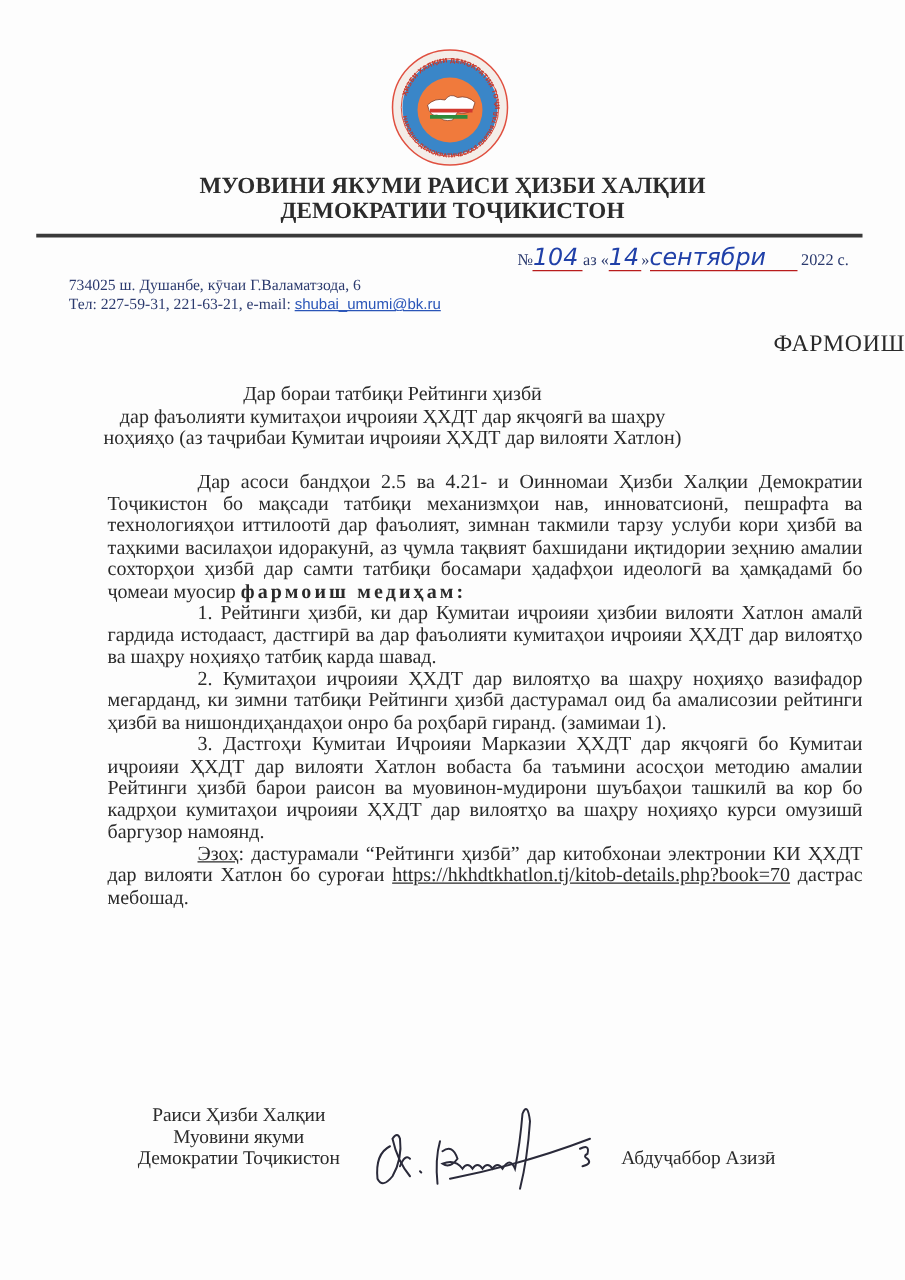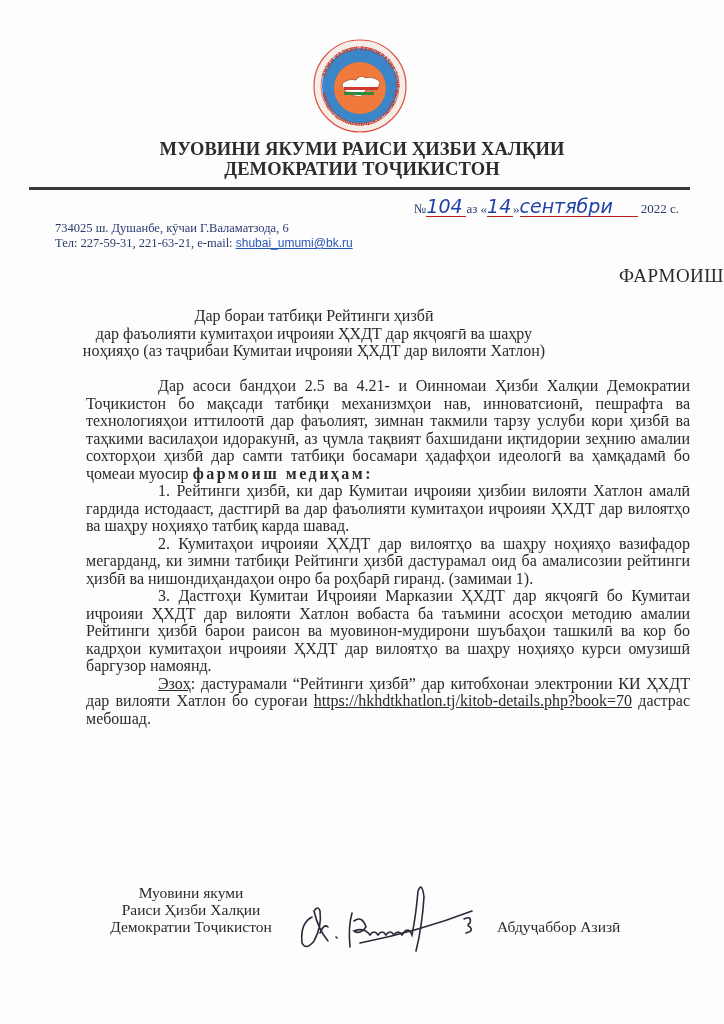--- a/index.html
+++ b/index.html
@@ -92,22 +92,22 @@
 
 <div class="body">
   <p><span>Дар асоси бандҳои 2.5 ва 4.21- и Оинномаи Ҳизби Халқии Демократии Тоҷикистон бо мақсади татбиқи механизмҳои нав, инноватсионӣ, пешрафта ва технологияҳои иттилоотӣ дар фаъолият, зимнан такмили тарзу услуби кори ҳизбӣ ва таҳкими василаҳои идоракунӣ, аз ҷумла тақвият бахшидани иқтидории зеҳнию амалии сохторҳои ҳизбӣ дар самти татбиқи босамари ҳадафҳои идеологӣ ва ҳамқадамӣ бо ҷомеаи муосир </span><span class="bold-spaced">фармоиш медиҳам:</span></p>
   <p>1. Рейтинги ҳизбӣ, ки дар Кумитаи иҷроияи ҳизбии вилояти Хатлон амалӣ гардида истодааст, дастгирӣ ва дар фаъолияти кумитаҳои иҷроияи ҲХДТ дар вилоятҳо ва шаҳру ноҳияҳо  татбиқ карда шавад.</p>
   <p>2. Кумитаҳои иҷроияи ҲХДТ дар вилоятҳо ва шаҳру ноҳияҳо вазифадор мегарданд, ки зимни татбиқи Рейтинги ҳизбӣ дастурамал оид ба амалисозии рейтинги ҳизбӣ ва нишондиҳандаҳои онро ба роҳбарӣ гиранд. (замимаи 1).</p>
   <p>3. Дастгоҳи Кумитаи Иҷроияи Марказии ҲХДТ дар якҷоягӣ бо Кумитаи иҷроияи ҲХДТ дар вилояти Хатлон вобаста ба таъмини асосҳои методию амалии Рейтинги ҳизбӣ барои раисон ва муовинон-мудирони шуъбаҳои ташкилӣ ва кор бо кадрҳои кумитаҳои иҷроияи ҲХДТ дар вилоятҳо ва шаҳру ноҳияҳо курси омузишӣ баргузор намоянд.</p>
   <p><u>Эзоҳ</u><span>: дастурамали “Рейтинги ҳизбӣ” дар китобхонаи электронии КИ ҲХДТ дар вилояти Хатлон бо суроғаи </span><u>https://hkhdtkhatlon.tj/kitob-details.php?book=70</u><span> дастрас мебошад.</span></p>
 </div>
 
 <div class="sign-block">
+  <div>Раиси Ҳизби Халқии</div>
   <div>Муовини якуми</div>
-  <div>Раиси Ҳизби Халқии</div>
   <div>Демократии Тоҷикистон</div>
 </div>
 <div class="signature">
   <svg width="210" height="90" viewBox="0 0 210 90" fill="none" stroke="#2a2a3a" stroke-width="1.6" stroke-linecap="round">
     <path d="M22 40 q-12 6 -10 26 q4 8 12 -2 q8 -14 6 -30 q-2 -6 -6 0 q4 18 14 30"></path>
     <path d="M30 56 q4 -10 8 -6"></path>
     <path d="M46 60 l1 1"></path>
     <path d="M60 70 q-2 -20 2 -34"></path>
     <path d="M64 44 q8 -6 12 6 q-6 8 -12 4 q10 -4 16 4 q4 -6 8 0 q4 -6 8 0 q4 -6 8 0 q4 -6 8 0 q6 -10 10 0 q4 -20 6 -44 q4 -10 6 6 q-2 30 -8 54"></path>
     <path d="M70 66 q60 -12 112 -32"></path>

